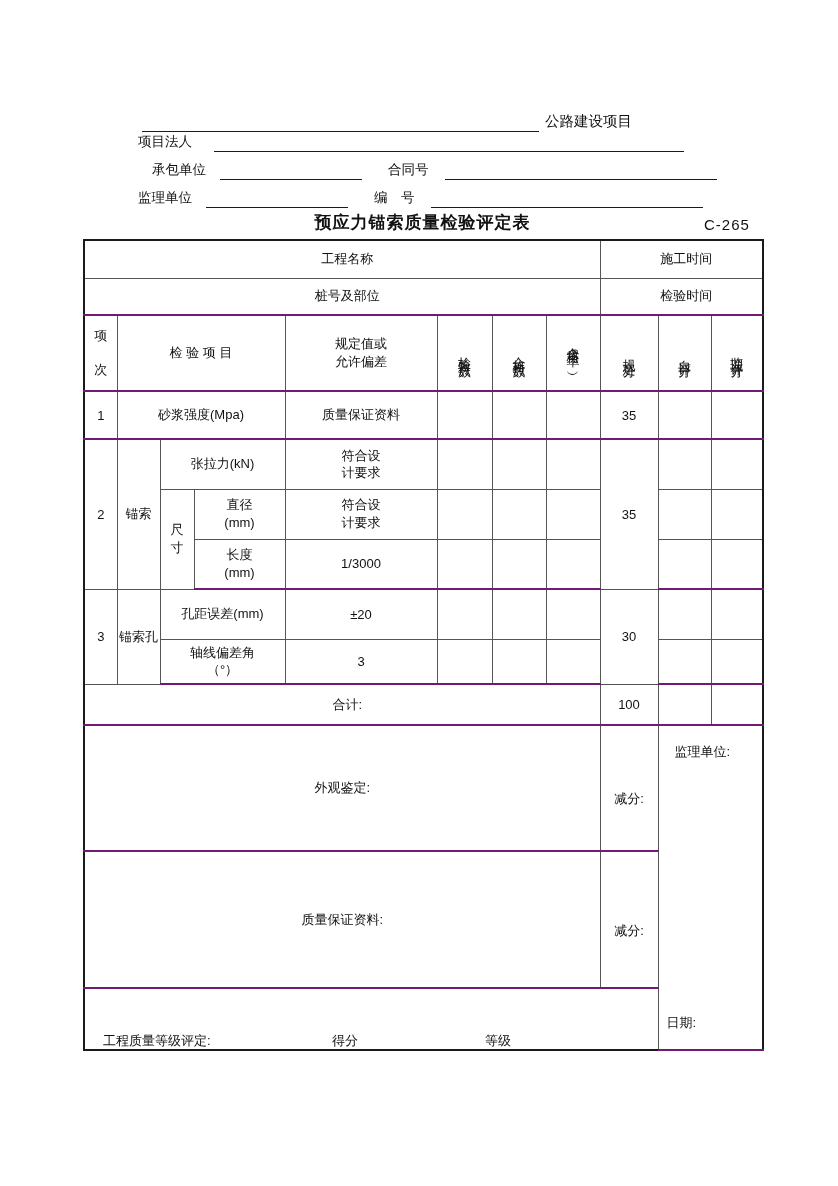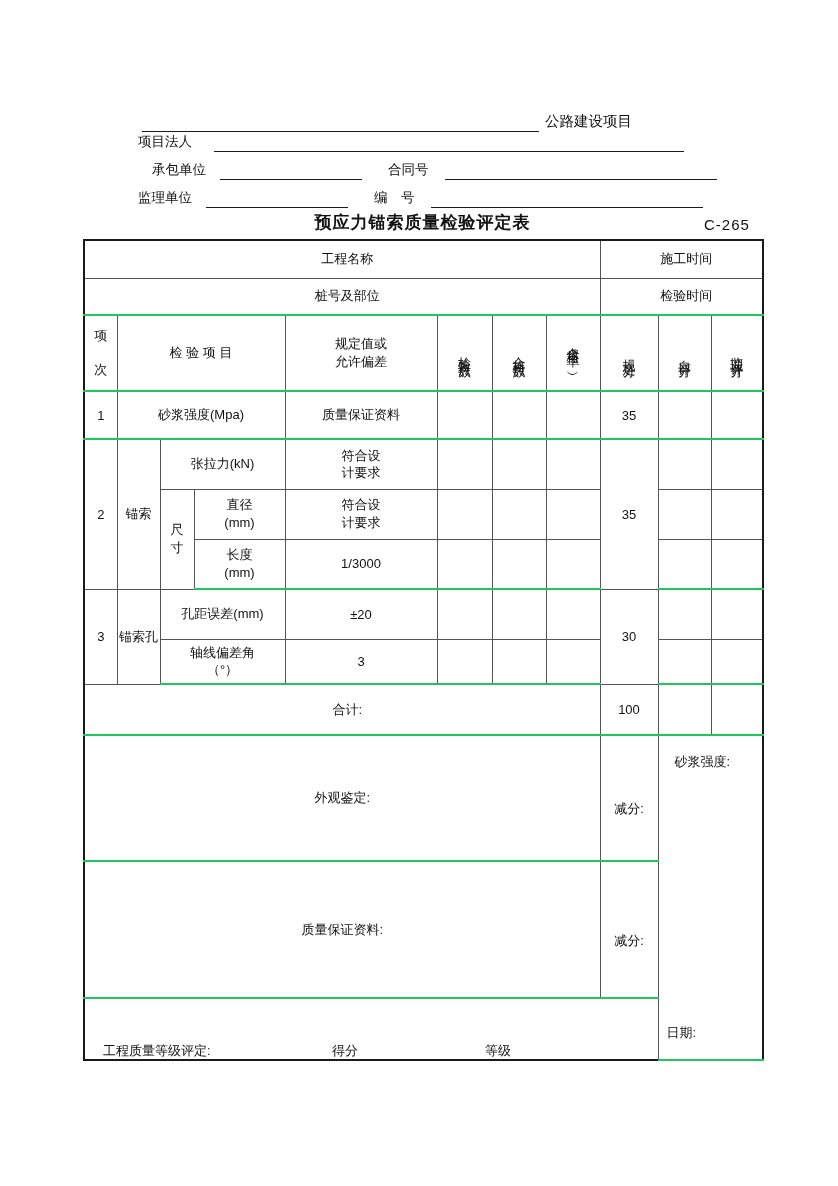--- a/index.html
+++ b/index.html
@@ -28,30 +28,30 @@
   }
   #form-code { position:absolute; top:216px; left:704px; font-size:15px; letter-spacing:1px;text-align:center; }
 
   
   table.grid {
     position:absolute; top:239px; left:83px; width:679px;
     border-collapse:collapse; table-layout:fixed;
     border:2px solid #1a1a1a; font-size:13px; color:#111;
   }
   table.grid td { border:1px solid #555; text-align:center; vertical-align:middle; overflow:hidden; }
-  tr.bb2 > td, td.bb2 { border-bottom:2px solid #22c55e;text-align:center; }
+  tr.bb2 > td, td.bb2 { border-bottom:2px solid #701a75;text-align:center; }
   td.left { text-align:left; padding-left:10px; }
   td.topleft { text-align:left; vertical-align:top; padding:8px 2px;margin-left:44px; }
   td.topcenter { vertical-align:top; padding-top:22px; }
   .pl { white-space:pre-line; line-height:1.35; }
   .spread { line-height:2.6; }
   td.vh { vertical-align:middle; text-align:center; }
   .v-text { display:inline-block; writing-mode:vertical-rl; text-orientation:mixed; letter-spacing:3px; line-height:1; }
   .h38{height:38px}.h37{height:37px}.h76{height:76px}.h48{height:48px}.h50{height:50px}
-  .h45{height:45px}.h51{height:51px}.h126{height:126px}.h137{height:137px}.h46{height:62px}
+  .h45{height:45px}.h51{height:41px}.h126{height:126px}.h137{height:137px}.h46{height:62px}
   .rel { position:relative; width:100%; height:100%; }
   .grade-inner { position:relative; height:100%; }
   .grade-inner .glabel { position:absolute; left:8px; top:13px; }
   .grade-inner .gscore { position:absolute; left:237px; top:13px; }
   .grade-inner .glevel { position:absolute; left:390px; top:13px; }
   td.opinion { vertical-align:top; padding:0; }
   .opinion-inner { position:relative; height:100%; min-height:305px; }
   .opinion-inner .op-label { position:absolute; top:8px; left:16px; }
   .opinion-inner .date-label { position:absolute; bottom:8px; left:8px; }
 
@@ -211,21 +211,21 @@
       <td>100</td>
       <td></td>
       <td></td>
     </tr>
 
     <tr class="h126 bb2">
       <td colspan="8" class="topleft">外观鉴定:</td>
       <td class="topcenter">减分:</td>
       <td colspan="2" rowspan="3" class="opinion bb2">
         <div class="opinion-inner rel">
-          <span class="op-label">砂浆强度:</span>
+          <span class="op-label">监理单位:</span>
           <span class="date-label">日期:</span>
         </div>
       </td>
     </tr>
 
     <tr class="h137 bb2">
       <td colspan="8" class="topleft">质量保证资料:</td>
       <td class="topcenter">减分:</td>
     </tr>
 

